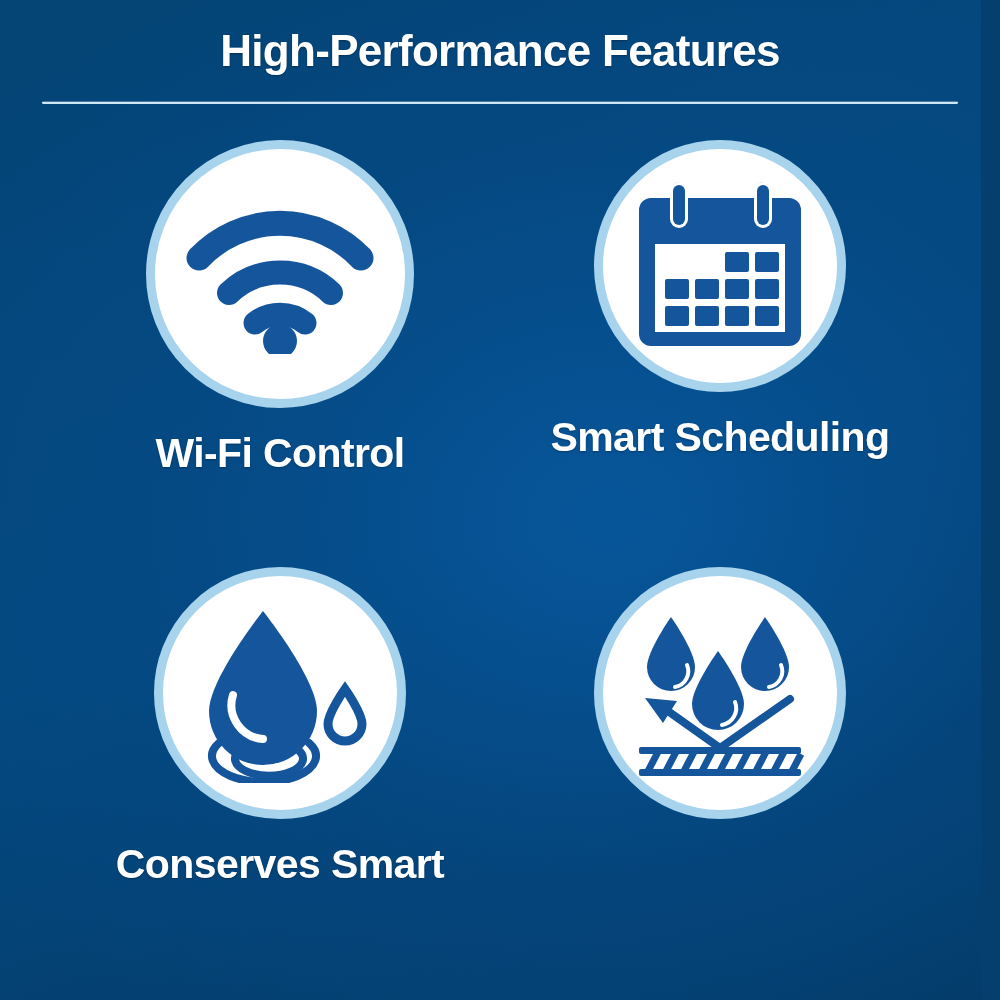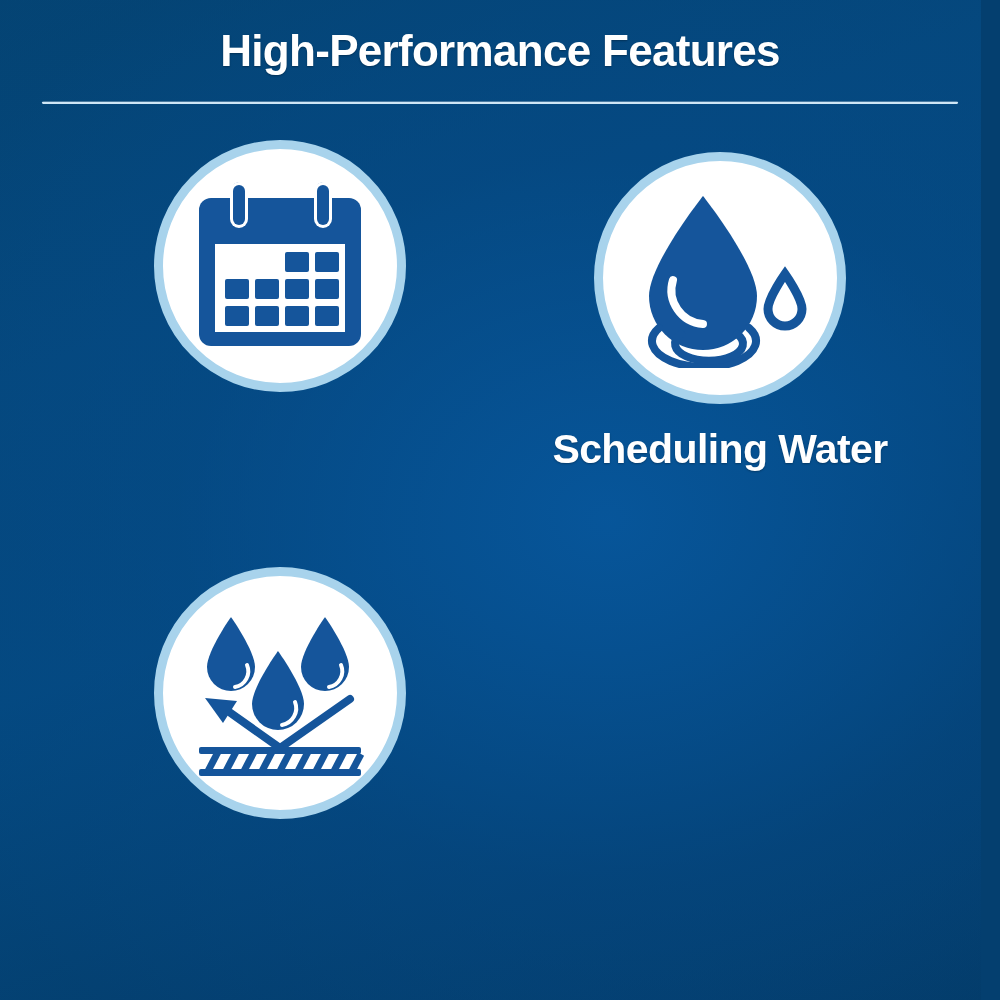--- a/index.html
+++ b/index.html
@@ -113,20 +113,33 @@
 
 <div class="poster">
 
   <div class="header">
     <h1 class="title">High-Performance Features</h1>
   </div>
   <div class="divider"></div>
 
   <div class="grid">
 
+    <div class="tile">
+      <div class="badge">
+        <svg width="190" height="160" viewBox="0 0 190 160">
+          <g fill="none" stroke="#15559b" stroke-linecap="round">
+            <path d="M14 64 A 112 112 0 0 1 176 64" stroke-width="25"></path>
+            <path d="M44 99 A 74 74 0 0 1 146 99" stroke-width="24"></path>
+            <path d="M70 129 A 40 40 0 0 1 120 129" stroke-width="23"></path>
+          </g>
+          <circle cx="95" cy="147" r="17" fill="#15559b"></circle>
+        </svg>
+      </div>
+      <div class="feature-label">Wi-Fi Control</div>
+    </div>
 
     <div class="tile">
       <div class="badge sm">
         <svg width="178" height="180" viewBox="0 0 178 180">
 
           <g fill="none" stroke="#15559b" stroke-width="11" stroke-linecap="round">
             <path d="M47 12 v34"></path>
             <path d="M131 12 v34"></path>
           </g>
 
@@ -148,39 +161,40 @@
             <rect x="94" y="103" width="24" height="20" rx="2"></rect>
             <rect x="124" y="103" width="24" height="20" rx="2"></rect>
 
             <rect x="34" y="130" width="24" height="20" rx="2"></rect>
             <rect x="64" y="130" width="24" height="20" rx="2"></rect>
             <rect x="94" y="130" width="24" height="20" rx="2"></rect>
             <rect x="124" y="130" width="24" height="20" rx="2"></rect>
           </g>
         </svg>
       </div>
+      <div class="feature-label">Smart Scheduling</div>
     </div>
 
     <div class="tile row2">
       <div class="badge sm">
         <svg width="190" height="180" viewBox="0 0 190 180">
 
           <path d="M78 8 C 78 8 24 76 24 108 A 54 54 0 0 0 132 108 C 132 76 78 8 78 8 Z" fill="#15559b"></path>
 
           <path d="M48 92 A 34 34 0 0 0 78 136" fill="none" stroke="#ffffff" stroke-width="8" stroke-linecap="round"></path>
 
           <path d="M160 86 C 160 86 143 110 143 121 A 17 17 0 0 0 177 121 C 177 110 160 86 160 86 Z" fill="none" stroke="#15559b" stroke-width="9"></path>
 
           <g fill="none" stroke="#15559b" stroke-width="8" stroke-linecap="round">
             <path d="M34 140 A 52 26 0 1 0 124 140"></path>
             <path d="M56 146 A 34 17 0 1 0 112 146"></path>
           </g>
         </svg>
       </div>
-      <div class="feature-label">Scheduling Water</div>
+      <div class="feature-label">Conserves Smart</div>
     </div>
 
     <div class="tile row2">
       <div class="badge sm">
         <svg width="190" height="180" viewBox="0 0 190 180">
 
           <g>
             <path d="M46 14 C 46 14 22 48 22 64 A 24 24 0 0 0 70 64 C 70 48 46 14 46 14 Z" fill="#15559b"></path>
             <path d="M62 62 A 16 16 0 0 1 50 84" fill="none" stroke="#ffffff" stroke-width="4" stroke-linecap="round"></path>
           </g>

